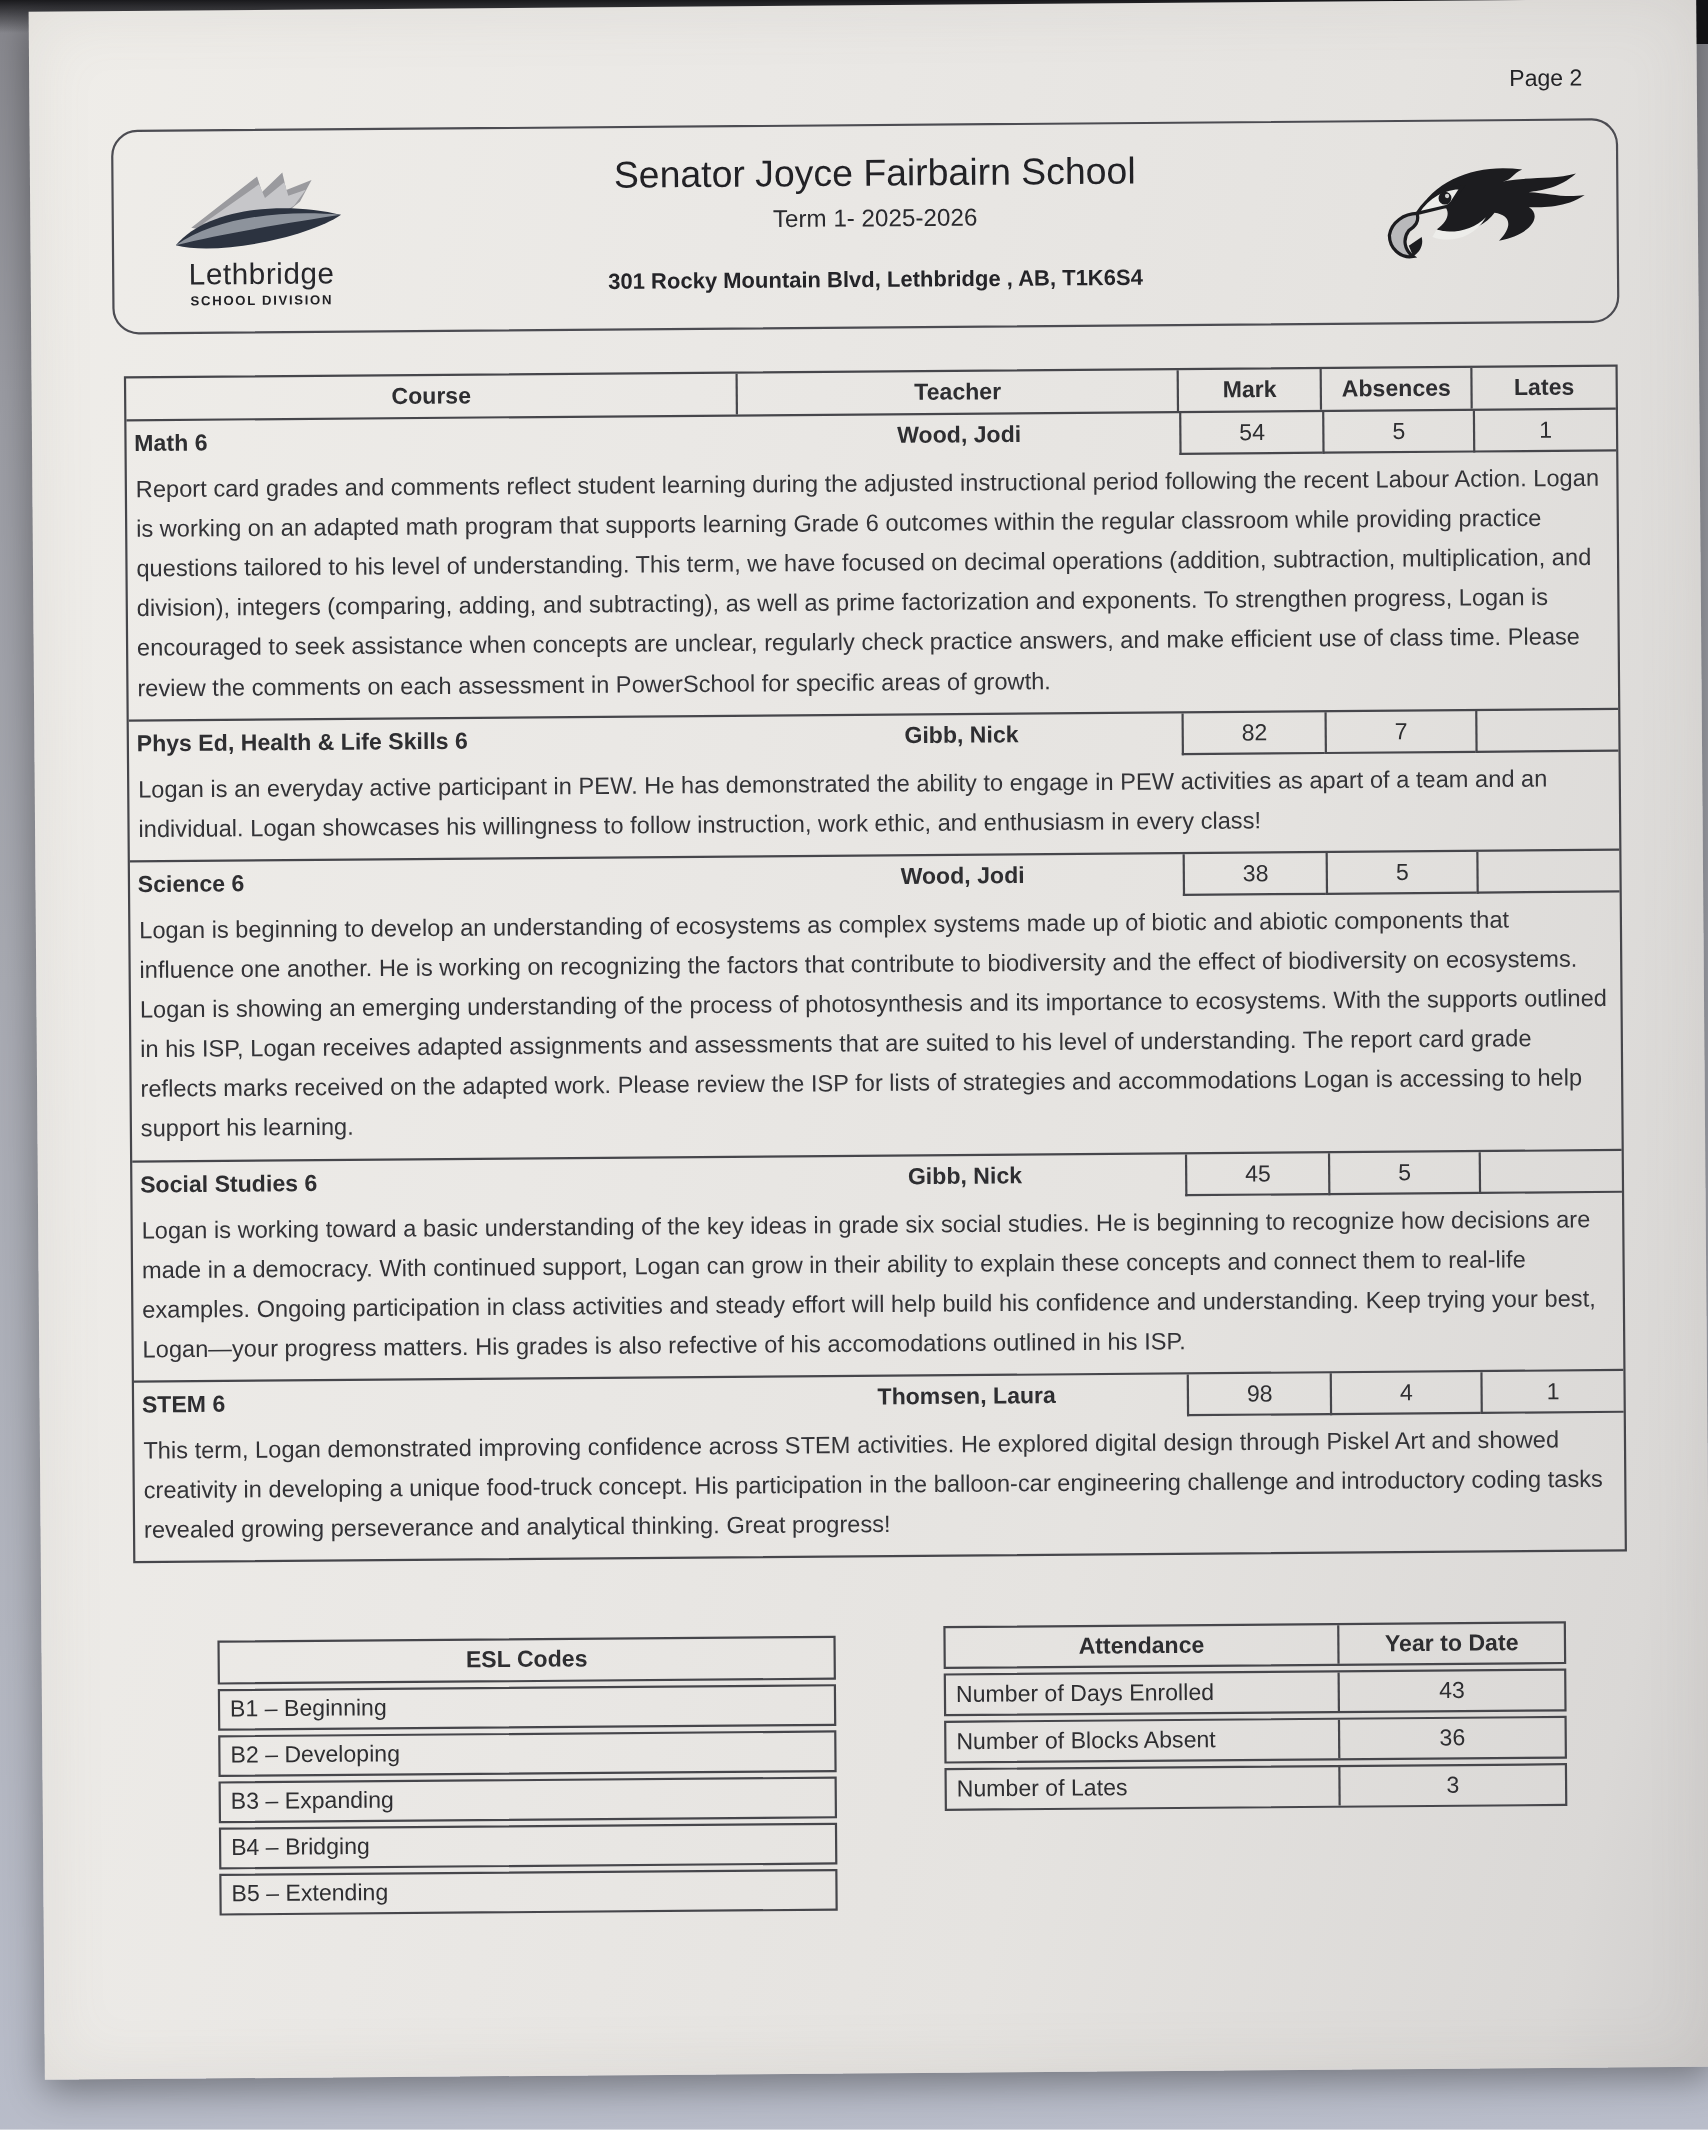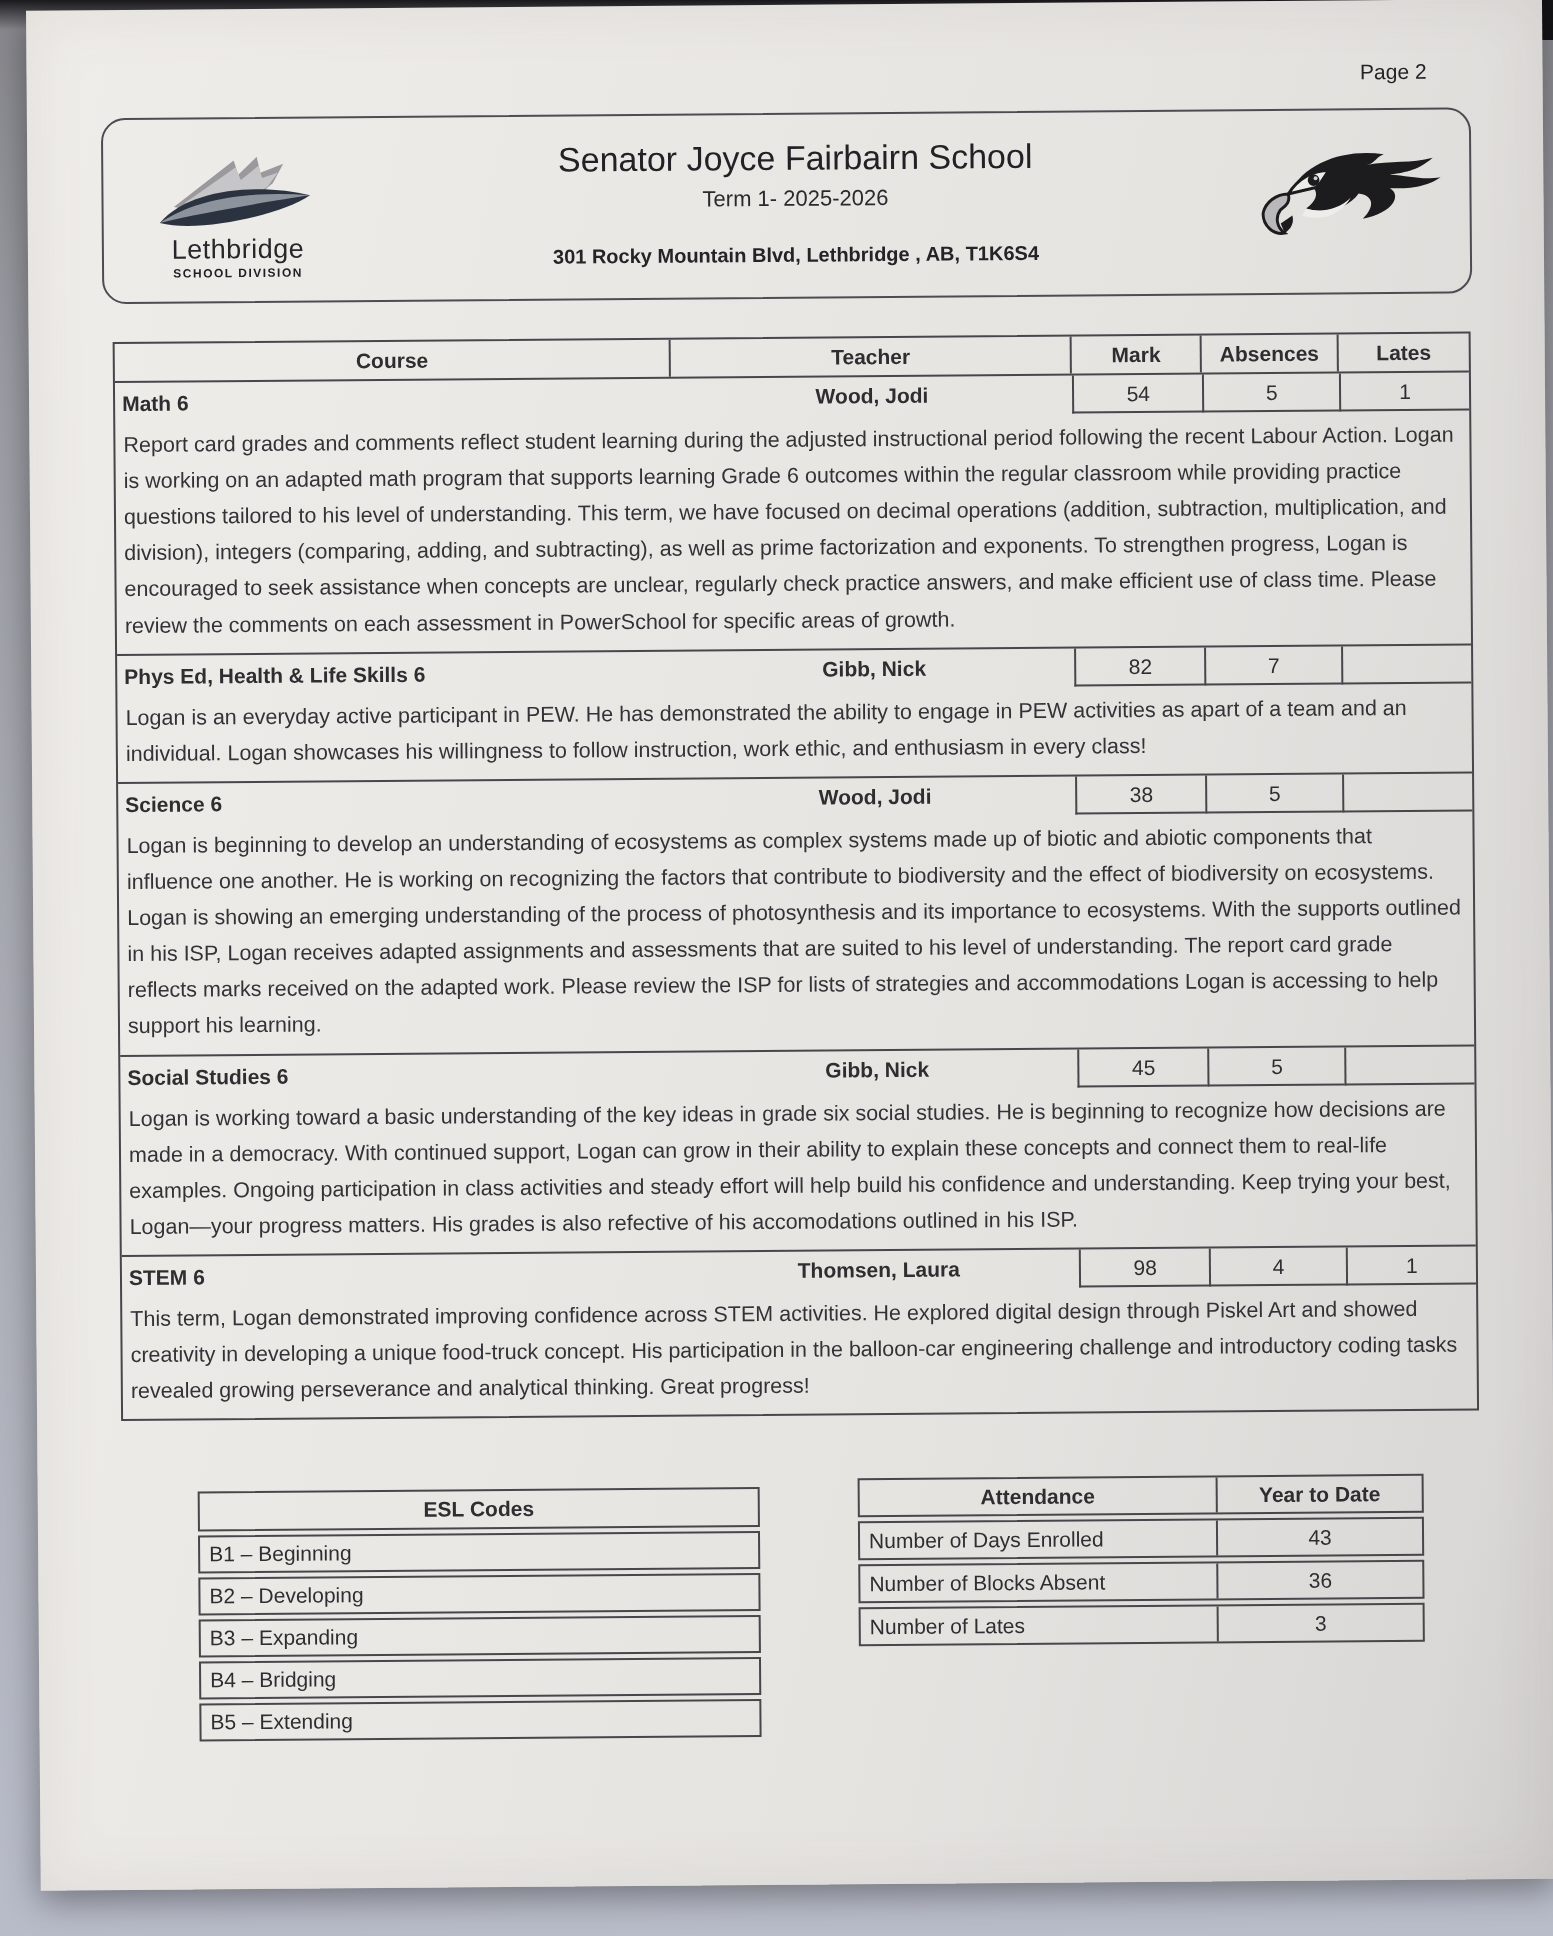--- a/index.html
+++ b/index.html
@@ -12,21 +12,21 @@
     background:linear-gradient(180deg,rgba(15,15,18,.9),rgba(15,15,18,0));pointer-events:none;}
   .photo-dark-tr{position:absolute;top:0;right:0;width:340px;height:40px;background:#141417;
     transform:skewX(18deg) translateX(60px);}
   .sheet{
     position:absolute;left:26px;top:6px;width:1516px;height:1880px;
     background:linear-gradient(103deg,#efede9 0%,#eae8e5 35%,#e5e3e0 65%,#dad8d6 92%,#cfcdcc 100%);
     box-shadow:0 10px 34px rgba(0,0,0,.38), inset 0 0 60px rgba(120,115,110,.12);
     transform:rotate(-0.45deg);transform-origin:40% 0;
     color:#2e2e31;
   }
-  .page-label{position:absolute;top:60px;right:116px;font-size:21px;color:#232326;}
+  .page-label{position:absolute;top:60px;right:104px;font-size:21px;color:#232326;}
   
   .header-box{
     position:absolute;left:74px;top:108px;width:1366px;height:182px;
     border:2px solid #4c4c52;border-radius:24px;display:flex;align-items:stretch;
   }
   .division-logo{width:268px;display:flex;flex-direction:column;align-items:center;justify-content:center;padding-top:8px;}
   .division-logo svg{width:178px;height:92px;display:block;}
   .division-name{font-size:27px;color:#27272b;letter-spacing:.5px;margin-top:-6px;}
   .division-sub{font-size:12px;font-weight:bold;color:#1f1f23;letter-spacing:1.5px;margin-top:1px;}
   .header-center{flex:1;display:flex;flex-direction:column;align-items:center;}

